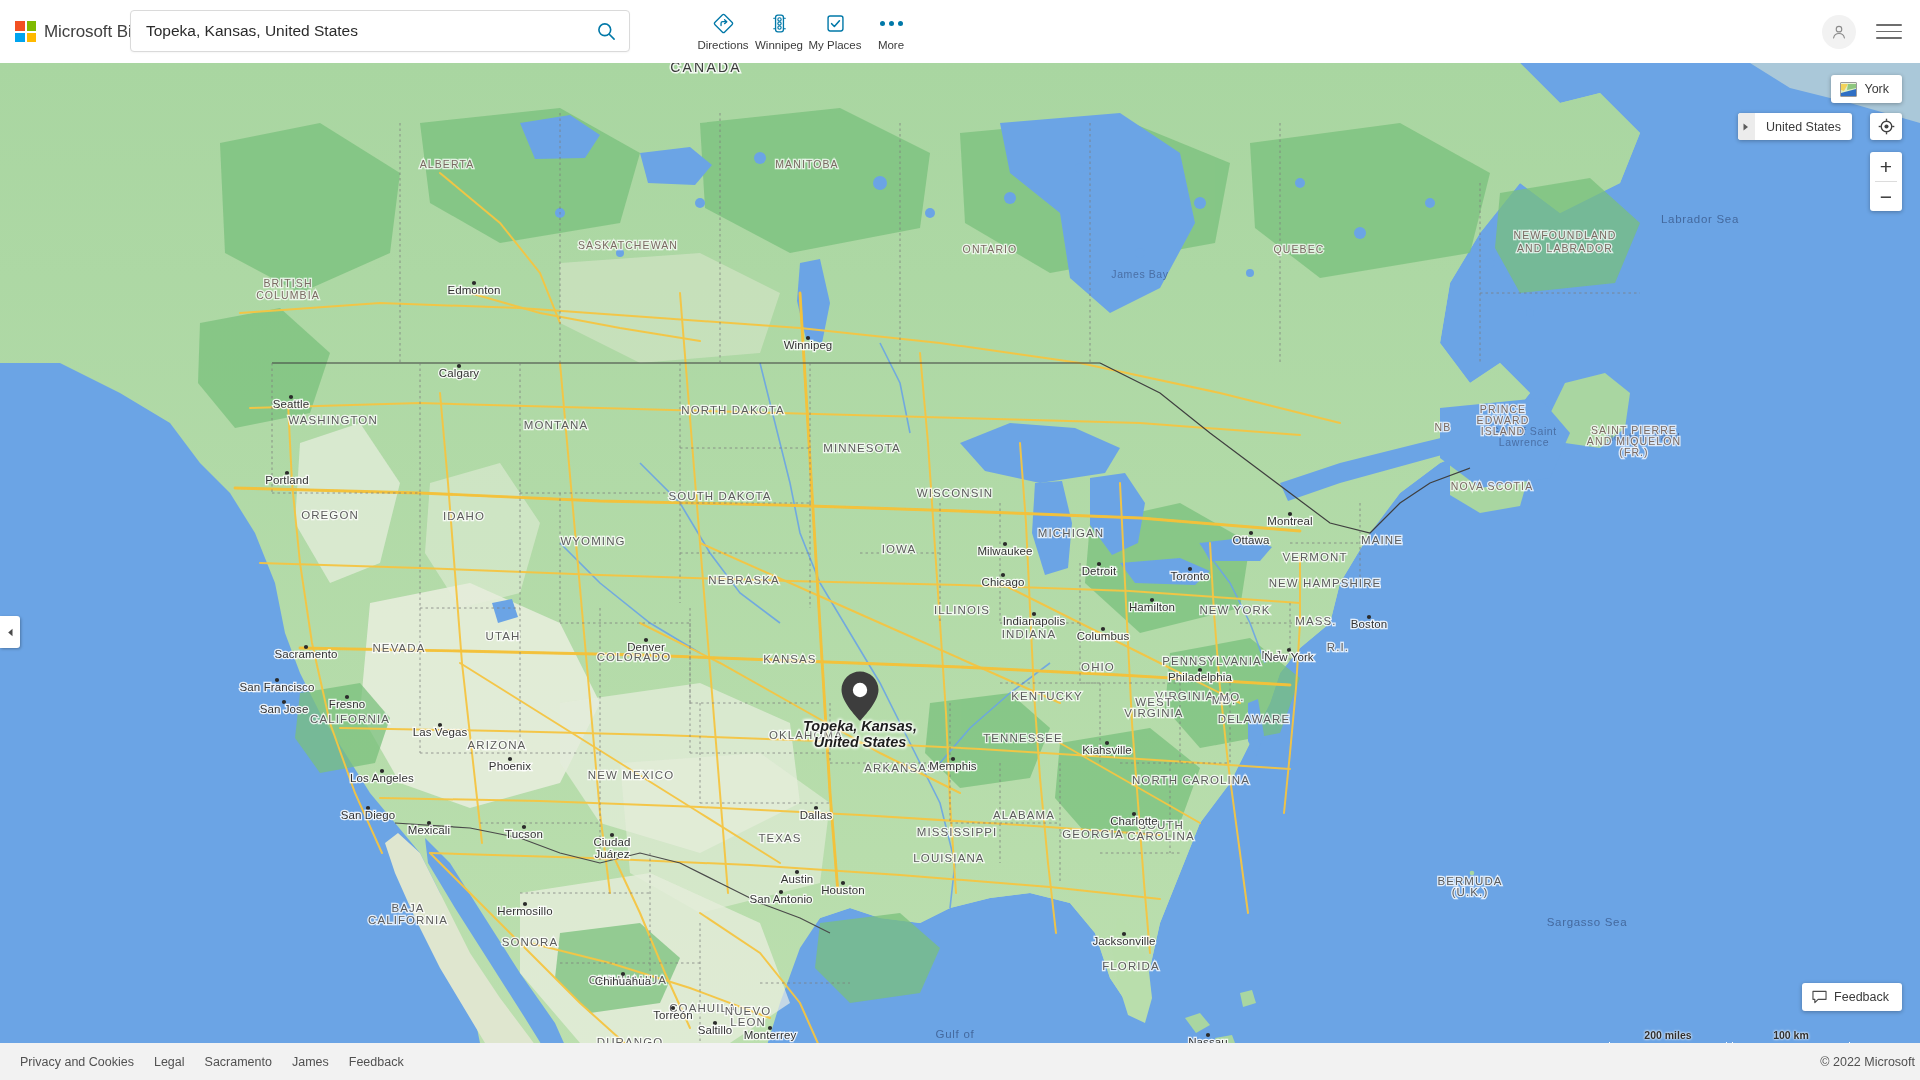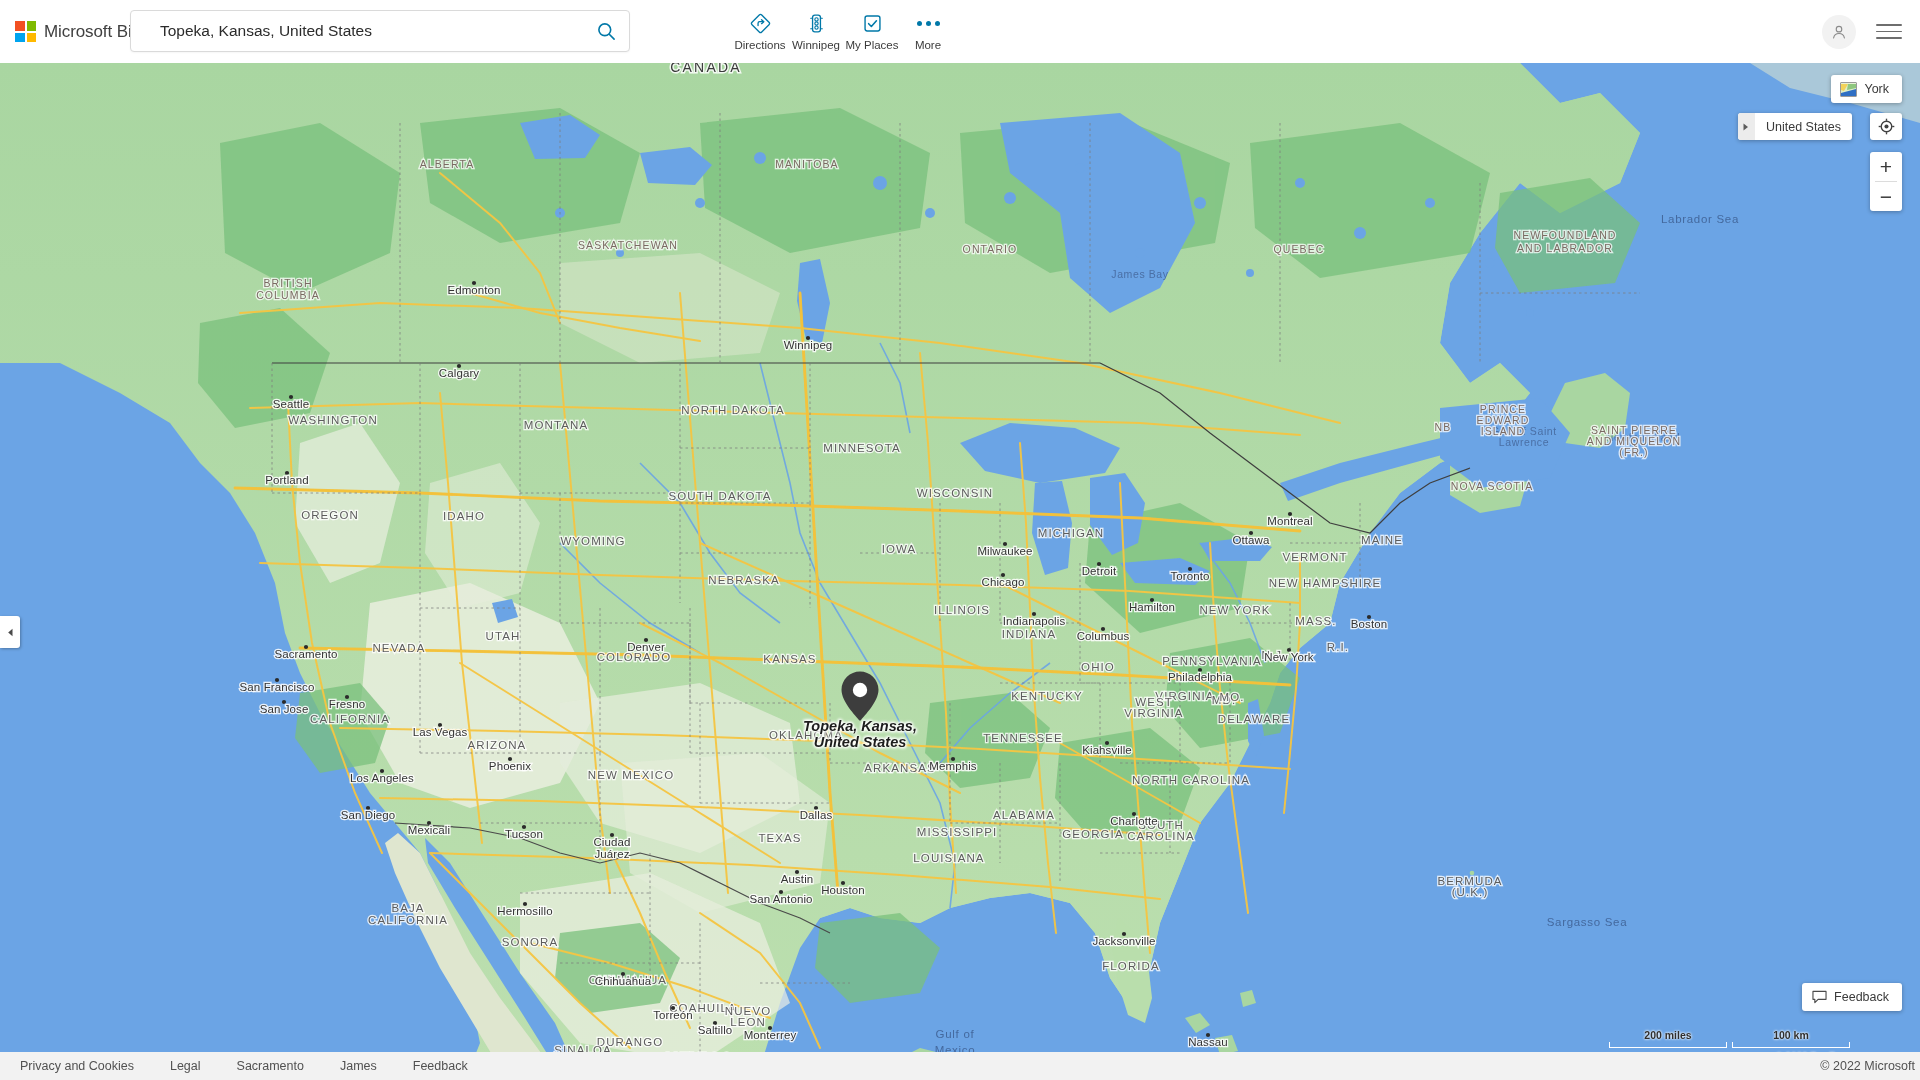--- a/index.html
+++ b/index.html
@@ -31,30 +31,30 @@
     position: absolute; left: 130px; top: 10px;
     width: 500px; height: 42px;
     border: 1px solid #dadada; border-radius: 4px;
     background: #fff;
     display: flex; align-items: center;
     box-shadow: 0 1px 2px rgba(0,0,0,.04);
   }
   .search-input {
     flex: 1; border: none; outline: none;
     font-size: 15.5px; color: #2b2b2b;
-    padding: 0 12px 0 29px;
+    padding: 0 12px 0 15px;
     font-family: "Liberation Sans", sans-serif;
     background: transparent;
   }
   .search-btn {
     width: 46px; height: 40px; border: none; background: transparent;
     cursor: pointer; display: flex; align-items: center; justify-content: center;
   }
 
-  .tools { position: absolute; left: 732px; top: 6px; display: flex; }
+  .tools { position: absolute; left: 695px; top: 6px; display: flex; }
   .tool {
     width: 56px; display: flex; flex-direction: column; align-items: center;
     cursor: pointer; padding-top: 5px; text-decoration: none;
   }
   .tool-ico { height: 24px; display: flex; align-items: center; justify-content: center; }
   .tool-label { font-size: 11.5px; color: #3b3b3b; margin-top: 4px; white-space: nowrap; }
   .dots { display: flex; gap: 4px; height: 24px; align-items: center; }
   .dots span { width: 5px; height: 5px; border-radius: 50%; background: #0078a8; }
 
   .hdr-right { position: absolute; right: 18px; top: 0; height: 63px; display: flex; align-items: center; gap: 20px; }
@@ -147,24 +147,24 @@
   .sc-unit { position: relative; }
   .sc-txt { font-size: 10.5px; color: #2e2e2e; text-align: center; margin-bottom: 1px; text-shadow: 0 0 2px #fff, 0 0 3px #fff; }
   .sc-bar { height: 6px; border: 1.4px solid #ffffff; border-top: none; }
   .sc-miles { width: 118px; }
   .sc-km { width: 118px; }
   .copy-tomtom { position: absolute; right: 72px; bottom: 6px; font-size: 10px; color: #3c3c3c; z-index: 25; text-shadow: 0 0 2px #fff; }
 
   
   .footer {
     position: absolute; bottom: 0; left: 0;
-    width: 1920px; height: 28px; background: #f2f2f2;
+    width: 1920px; height: 37px; background: #f2f2f2;
     display: flex; align-items: center; z-index: 50;
   }
-  .footer a { font-size: 12.5px; color: #515151; text-decoration: none; margin-left: 36px; cursor: pointer; }
+  .footer a { font-size: 12.5px; color: #515151; text-decoration: none; margin-left: 20px; cursor: pointer; }
   .footer a:first-child { margin-left: 20px; }
   .foot-copy { position: absolute; right: 5px; font-size: 12.5px; color: #515151; }
 </style>
 </head>
 <body>
 
 <div class="header">
 
   <div class="brand">
     <div class="ms-logo">

